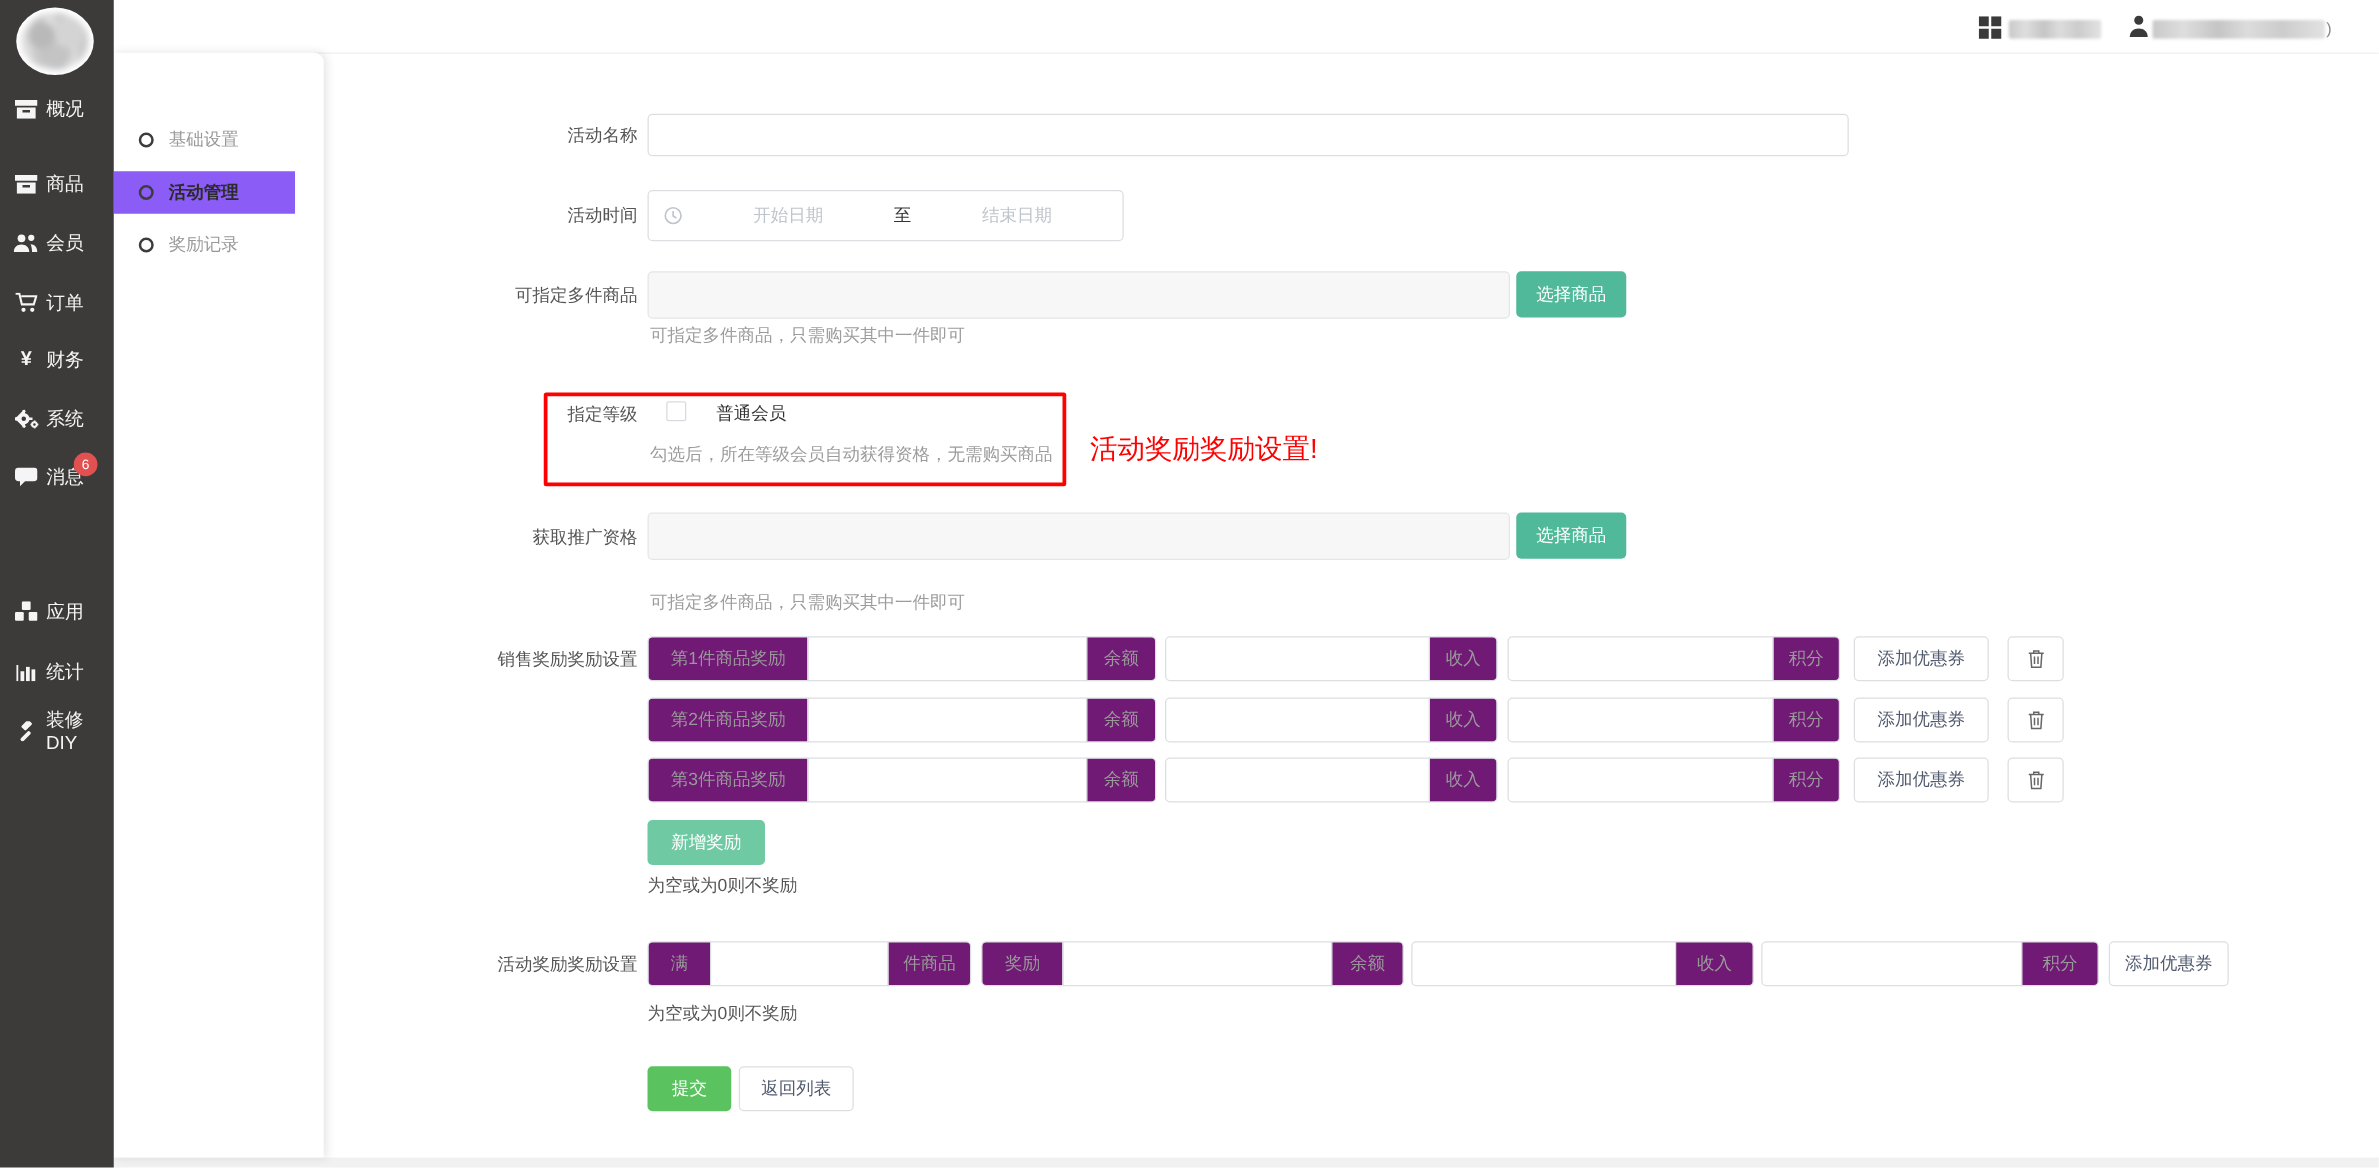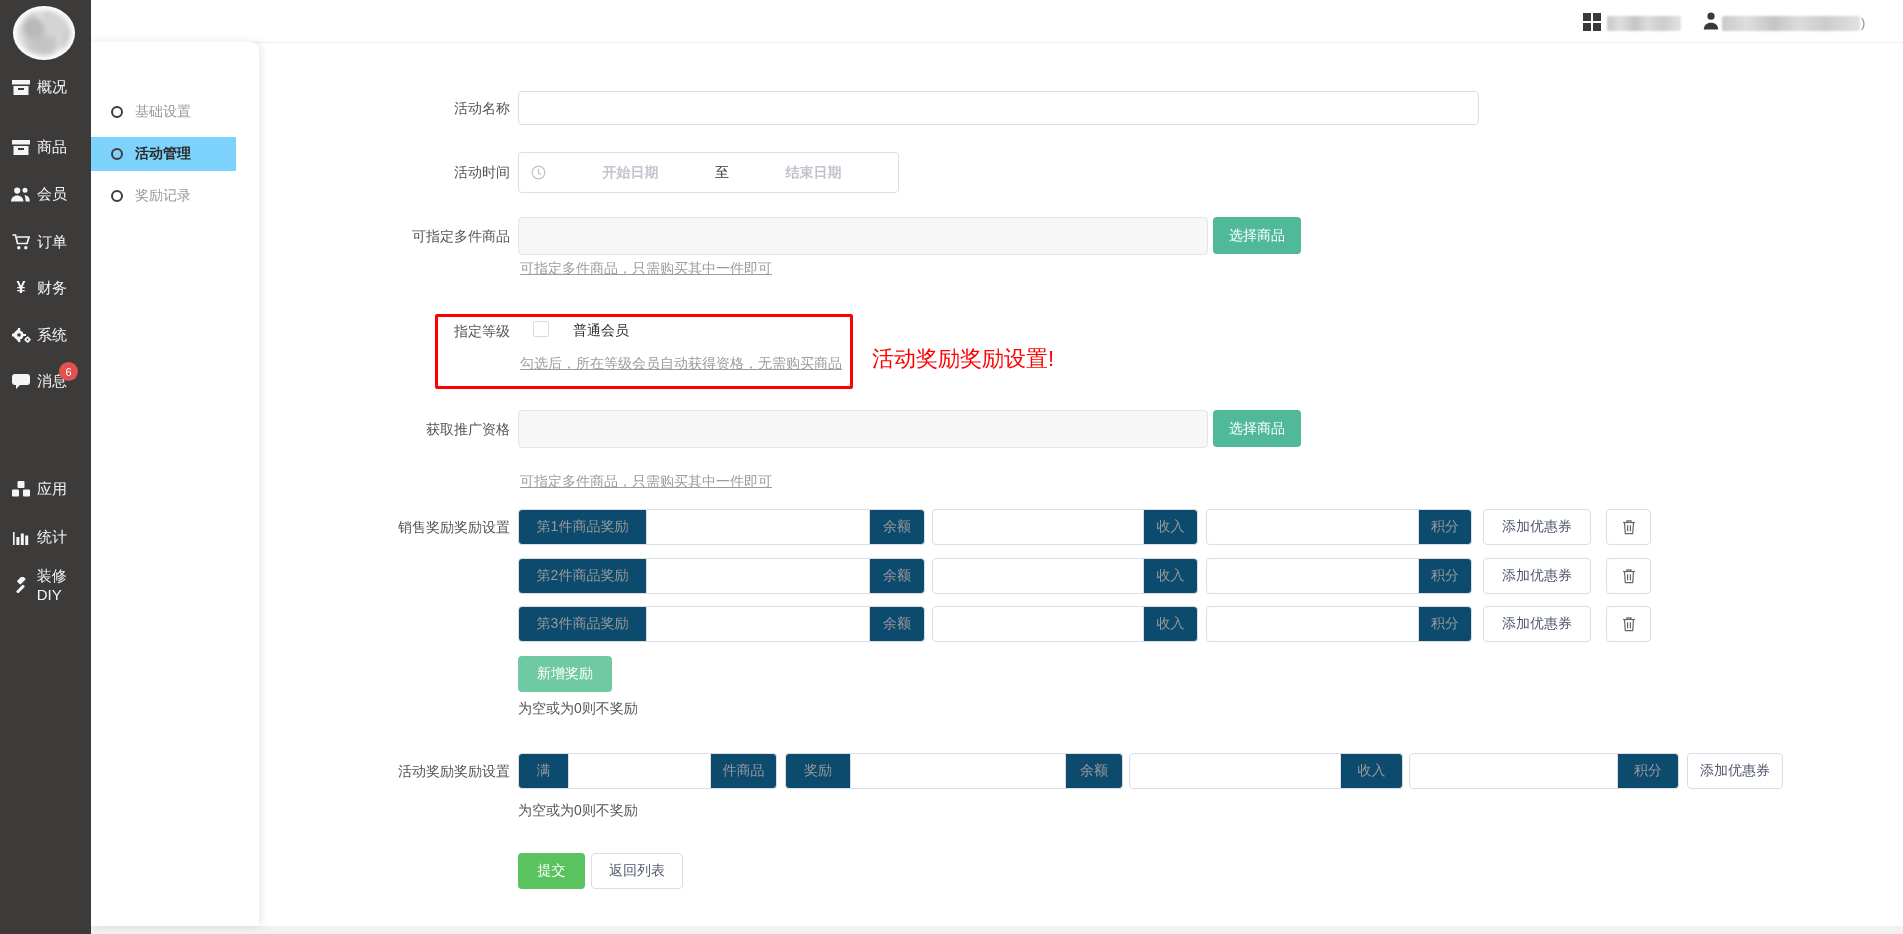--- a/index.html
+++ b/index.html
@@ -26,57 +26,57 @@
   .badge { position:absolute; left:59px; top:362px; min-width:19px; height:19px; border-radius:10px;
     background:#e25050; color:#fff; font-size:11px; display:flex; align-items:center; justify-content:center;
     padding:0 4px; z-index:6; }
 
   
   #subpanel { position:absolute; left:91px; top:42px; width:168px; height:884px; background:#fff;
     border-top-right-radius:8px; box-shadow:2px 0 8px rgba(0,0,0,0.10); z-index:4; }
   .hdr-line { position:absolute; left:91px; top:42px; width:1812px; height:1px; background:#efefef; }
   .m-item { position:absolute; left:0; width:145px; height:34px; display:flex; align-items:center;
     font-size:14px; color:#999; cursor:pointer; }
-  .m-item.active { background:#7dd3fc; color:#2b2b2b; font-weight:bold; }
+  .m-item.active { background:#8b5cf6; color:#2b2b2b; font-weight:bold; }
   .ring { width:12px; height:12px; border:2px solid #3c3c3c; border-radius:50%;
     margin-left:20px; margin-right:12px; flex:none; }
 
   
   .blurblock { position:absolute; height:15px; border-radius:2px;
     background:linear-gradient(90deg,#c9c9c9,#dedede 18%,#c5c5c5 38%,#dcdcdc 55%,#cccccc 75%,#e2e2e2);
     filter:blur(1.3px); cursor:pointer; }
   .suffix { position:absolute; font-size:13px; color:#8a8a8a; }
 
   
   .flabel { position:absolute; left:300px; width:210px; text-align:right; font-size:14px; color:#555; line-height:20px; }
-  .fhelp  { position:absolute; font-size:14px; color:#9c9c9c;text-decoration:underline; }
+  .fhelp  { position:absolute; font-size:14px; color:#9c9c9c; }
   .fnote  { position:absolute; font-size:14px; color:#555; }
   .inp { position:absolute; border:1px solid #dcdee2; border-radius:4px; background:#fff;
     font-size:14px; padding:0 8px; color:#333; outline:none; }
   .inp.disabled { background:#f7f7f8; border-color:#e3e5e8; }
   .datebox { position:absolute; left:518px; top:152px; width:381px; height:41px;
     border:1px solid #dcdee2; border-radius:4px; background:#fff; display:flex; align-items:center; cursor:pointer; }
-  .datebox .ph { color:#c0c4cc; font-size:14px; flex:1; text-align:center;font-weight:bold; }
+  .datebox .ph { color:#c0c4cc; font-size:14px; flex:1; text-align:center; }
   .datebox .sep { color:#333; font-size:14px; }
   .btn { display:flex; align-items:center; justify-content:center; border-radius:4px;
     font-size:14px; cursor:pointer; border:none; }
   .btn-green  { background:#4fb99a; color:#fff; }
   .btn-add    { background:#6fc9a3; color:#fff; }
   .btn-submit { background:#5ac35f; color:#fff; }
   .btn-outline{ background:#fff; color:#515a6e; border:1px solid #dcdee2; }
 
   .redbox { position:absolute; left:435px; top:314px; width:418px; height:75px;
     border:3px solid #fd0000; border-radius:2px; z-index:3; pointer-events:none; }
   .red-note { position:absolute; left:872px; top:344px; font-size:22px; color:#fd0000; }
   .checkbox { position:absolute; left:533px; top:321px; width:16px; height:16px;
     border:1px solid #d7dbe0; border-radius:2px; background:#fff; cursor:pointer; }
   .chk-label { position:absolute; left:573px; top:322px; font-size:14px; color:#333; }
 
   .grp-row { position:absolute; left:518px; height:36px; display:flex; align-items:stretch; }
-  .addon { background:#0c4a6e; border:1px solid #dcdee2; color:#999; font-size:14px;
+  .addon { background:#701a75; border:1px solid #dcdee2; color:#999; font-size:14px;
     display:flex; align-items:center; justify-content:center; flex:none; }
   .addon.first { border-radius:4px 0 0 4px; }
   .addon.last  { border-radius:0 4px 4px 0; margin-left:-1px; }
   .ginput { border:1px solid #dcdee2; margin-left:-1px; padding:0 8px; font-size:14px;
     outline:none; background:#fff; flex:none; }
   .ginput.rfirst { border-radius:4px 0 0 4px; margin-left:0; }
   .gap { flex:none; border:none; background:transparent; }
   .rowbtn { flex:none; }
   .bottom-strip { position:absolute; left:91px; top:926px; width:1812px; height:8px; background:#f1f1f1; }
 </style>

